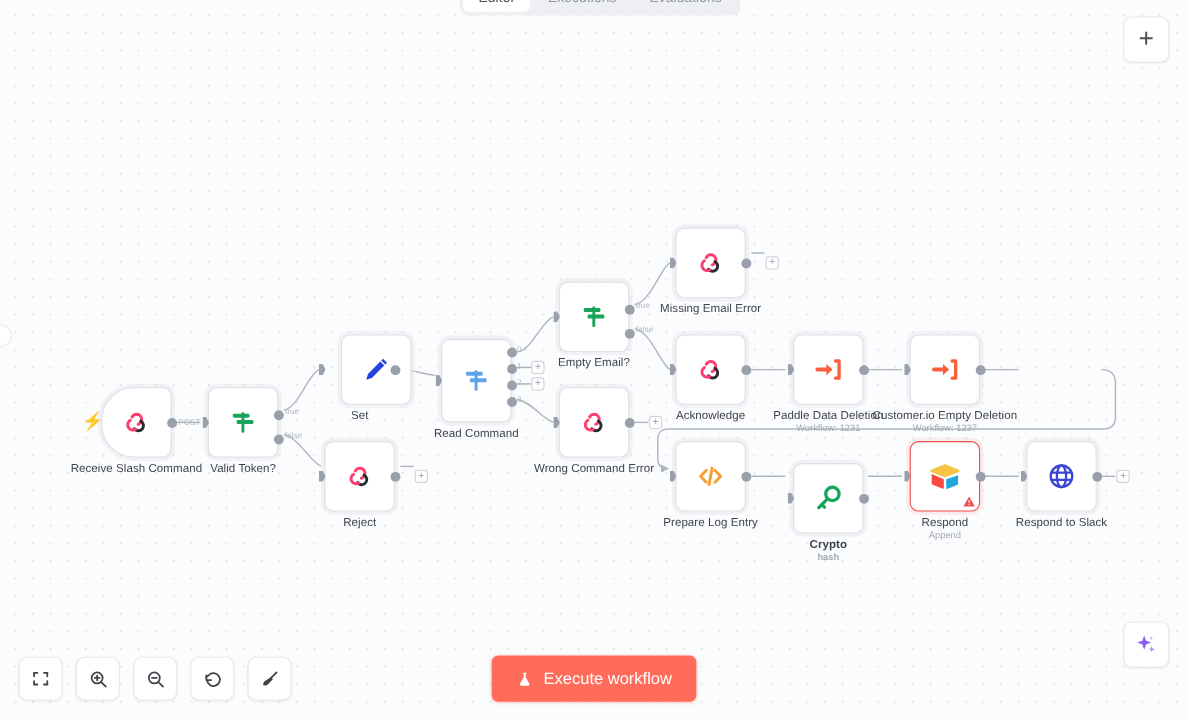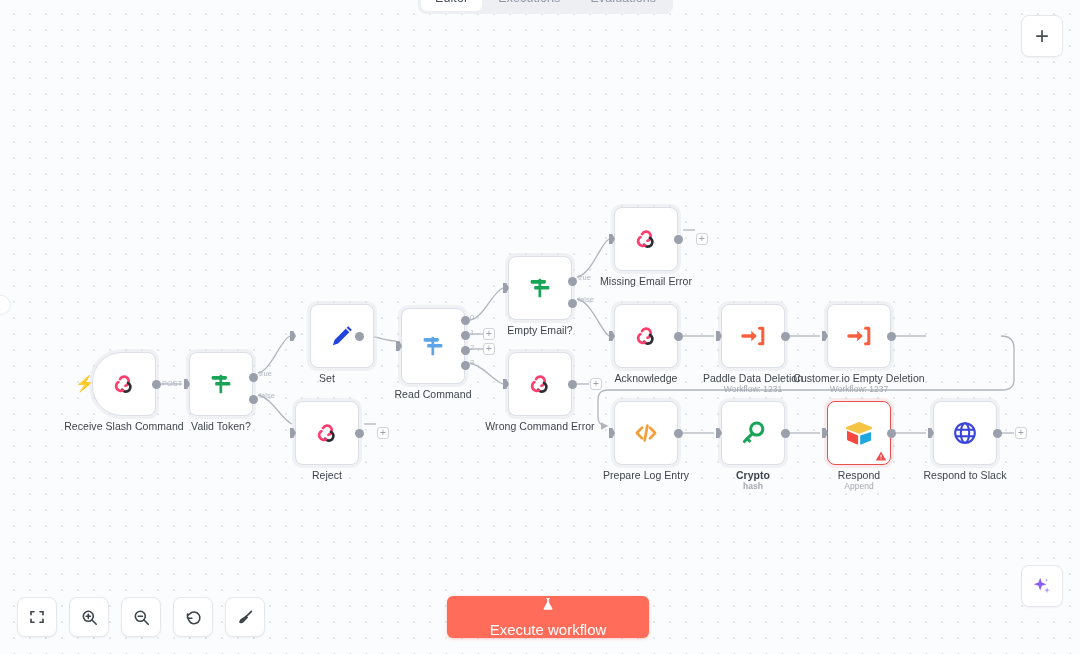--- a/index.html
+++ b/index.html
@@ -56,32 +56,31 @@
   #add-node-btn { right: 17px; top: 15px; width: 42px; height: 42px; font-size: 24px; color: #4a4f56; font-weight: 300; line-height: 1; }
   #ai-assistant-btn { right: 17px; top: 565px; width: 42px; height: 42px; }
 
   
   #canvas-toolbar { position: absolute; left: 17px; bottom: 17px; display: flex; gap: 12px; z-index: 30; }
   #canvas-toolbar .fbtn { position: relative; width: 40px; height: 40px; }
 
   
   #execute-workflow-button {
     position: absolute; left: 447px; top: 596px;
-    width: 202px; height: 42px;
+    width: 186px; height: 42px;
     background: #ff6d5a;
     border: none; border-radius: 6px;
     color: #fff;
     font-family: "Liberation Sans", sans-serif;
     font-size: 15px;
     display: flex; align-items: center; justify-content: center;
     gap: 9px;
     cursor: pointer;
     box-shadow: 0 1px 3px rgba(255,109,90,.35);
     z-index: 30;
-    flex-direction: column;
   }
 
   
   #canvas { position: absolute; inset: 0; }
   #edges { position: absolute; inset: 0; width: 1080px; height: 654px; pointer-events: none; }
 
   .node { position: absolute; width: 64px; height: 64px; z-index: 10; }
   .node-box {
     width: 64px; height: 64px;
     background: #fff;
@@ -448,21 +447,21 @@
           <path d="M8.6 7.4 L4.2 12 L8.6 16.6"></path>
           <path d="M15.4 7.4 L19.8 12 L15.4 16.6"></path>
           <path d="M13.2 5.6 L10.8 18.4"></path>
         </svg>
       </div>
       <div class="port-in"></div>
       <div class="port out"></div>
       <div class="node-label">Prepare Log Entry</div>
     </div>
 
-    <div class="node" style="left:721px; top:401px;font-weight:bold;">
+    <div class="node" style="left:721px; top:421px;font-weight:bold;">
       <div class="node-box">
         <svg width="28" height="28" viewBox="0 0 24 24">
           <circle cx="15.2" cy="8.6" r="5.2" fill="none" stroke="#18a558" stroke-width="2.6"></circle>
           <circle cx="16.9" cy="6.9" r="1.35" fill="#ffffff"></circle>
           <path d="M11.6 12.3 L4.6 19.3" stroke="#18a558" stroke-width="2.6" stroke-linecap="round"></path>
           <path d="M7.0 16.9 L9.0 18.9" stroke="#18a558" stroke-width="2.6" stroke-linecap="round"></path>
         </svg>
       </div>
       <div class="port-in"></div>
       <div class="port out"></div>

